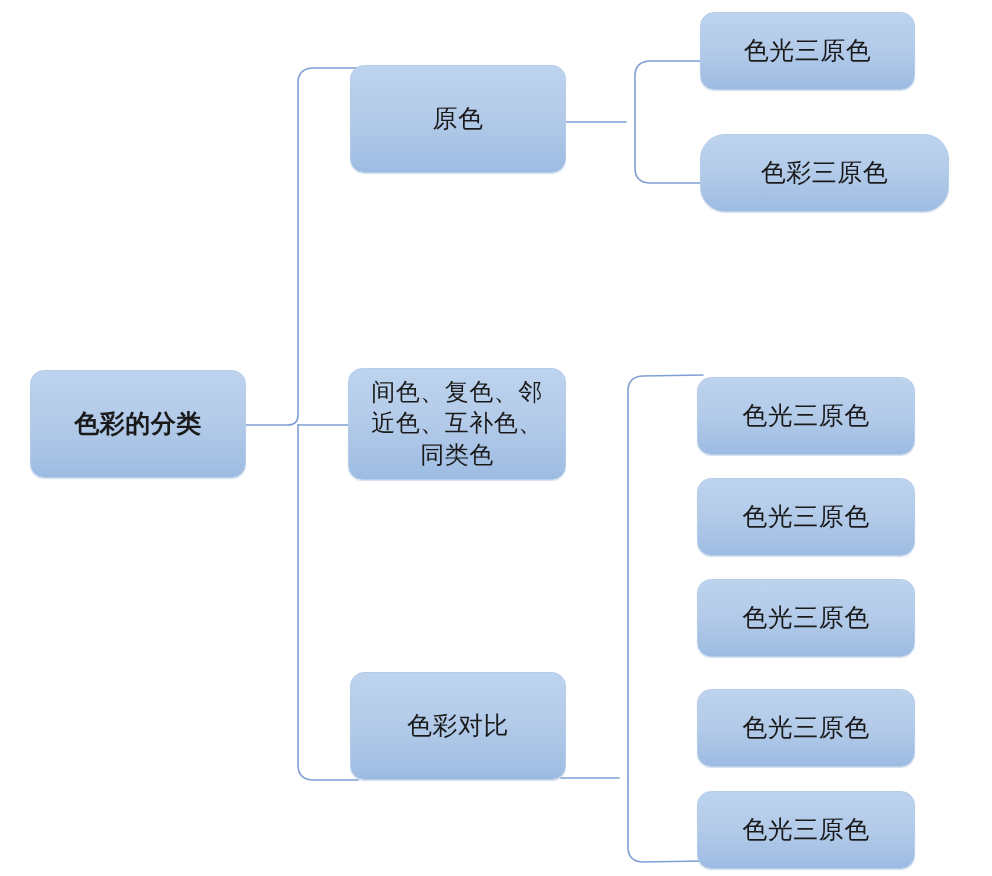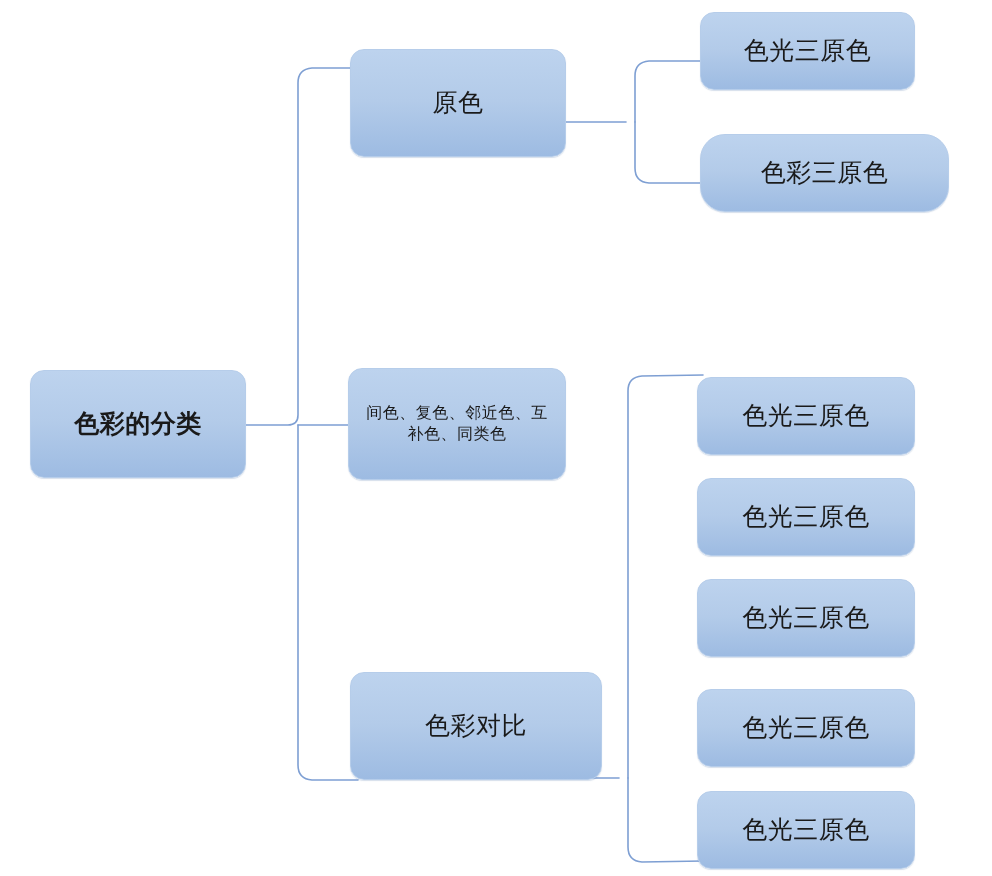--- a/index.html
+++ b/index.html
@@ -28,21 +28,21 @@
     align-items: center;
     justify-content: center;
     text-align: center;
     color: #1a1a1a;
     font-size: 25px;
     line-height: 1.22;
     letter-spacing: 0.5px;
     padding: 12px 6px;
   }
   .node.multiline {
-    font-size: 16px;
+    font-size: 24px;
     line-height: 1.30;
     white-space: normal;
     padding: 2px 12px;
   }
   .conn {
     position: absolute;
     pointer-events: none;
   }
   .conn svg {
     display: block;
@@ -80,25 +80,25 @@
   <div class="conn" style="left:555px; top:365px; width:160px; height:505px;">
     <svg width="160" height="505" viewBox="0 0 160 505">
       <path d="M 6 413 L 64 413"></path>
       <path d="M 73 413 Q 73 402 73 392 L 73 26 Q 73 12 87 11 L 148 10"></path>
       <path d="M 73 413 Q 73 424 73 434 L 73 482 Q 73 496 87 497 L 148 496"></path>
     </svg>
   </div>
 
   <div class="node" style="left:30px; top:370px; width:216px; height:108px;font-weight:bold;">色彩的分类</div>
 
-  <div class="node" style="left:350px; top:49px; width:216px; height:108px;">原色</div>
+  <div class="node" style="left:350px; top:65px; width:216px; height:108px;">原色</div>
 
   <div class="node multiline" style="left:348px; top:368px; width:218px; height:112px;">间色、复色、邻近色、互补色、同类色</div>
 
-  <div class="node" style="left:350px; top:672px; width:252px; height:108px;">色彩对比</div>
+  <div class="node" style="left:350px; top:672px; width:216px; height:108px;">色彩对比</div>
 
   <div class="node" style="left:700px; top:12px; width:215px; height:78px;">色光三原色</div>
 
   <div class="node" style="left:700px; top:134px; width:249px; height:78px;border-radius:25px;">色彩三原色</div>
 
   <div class="node" style="left:697px; top:377px; width:218px; height:78px;">色光三原色</div>
 
   <div class="node" style="left:697px; top:478px; width:218px; height:78px;">色光三原色</div>
 
   <div class="node" style="left:697px; top:579px; width:218px; height:78px;">色光三原色</div>

